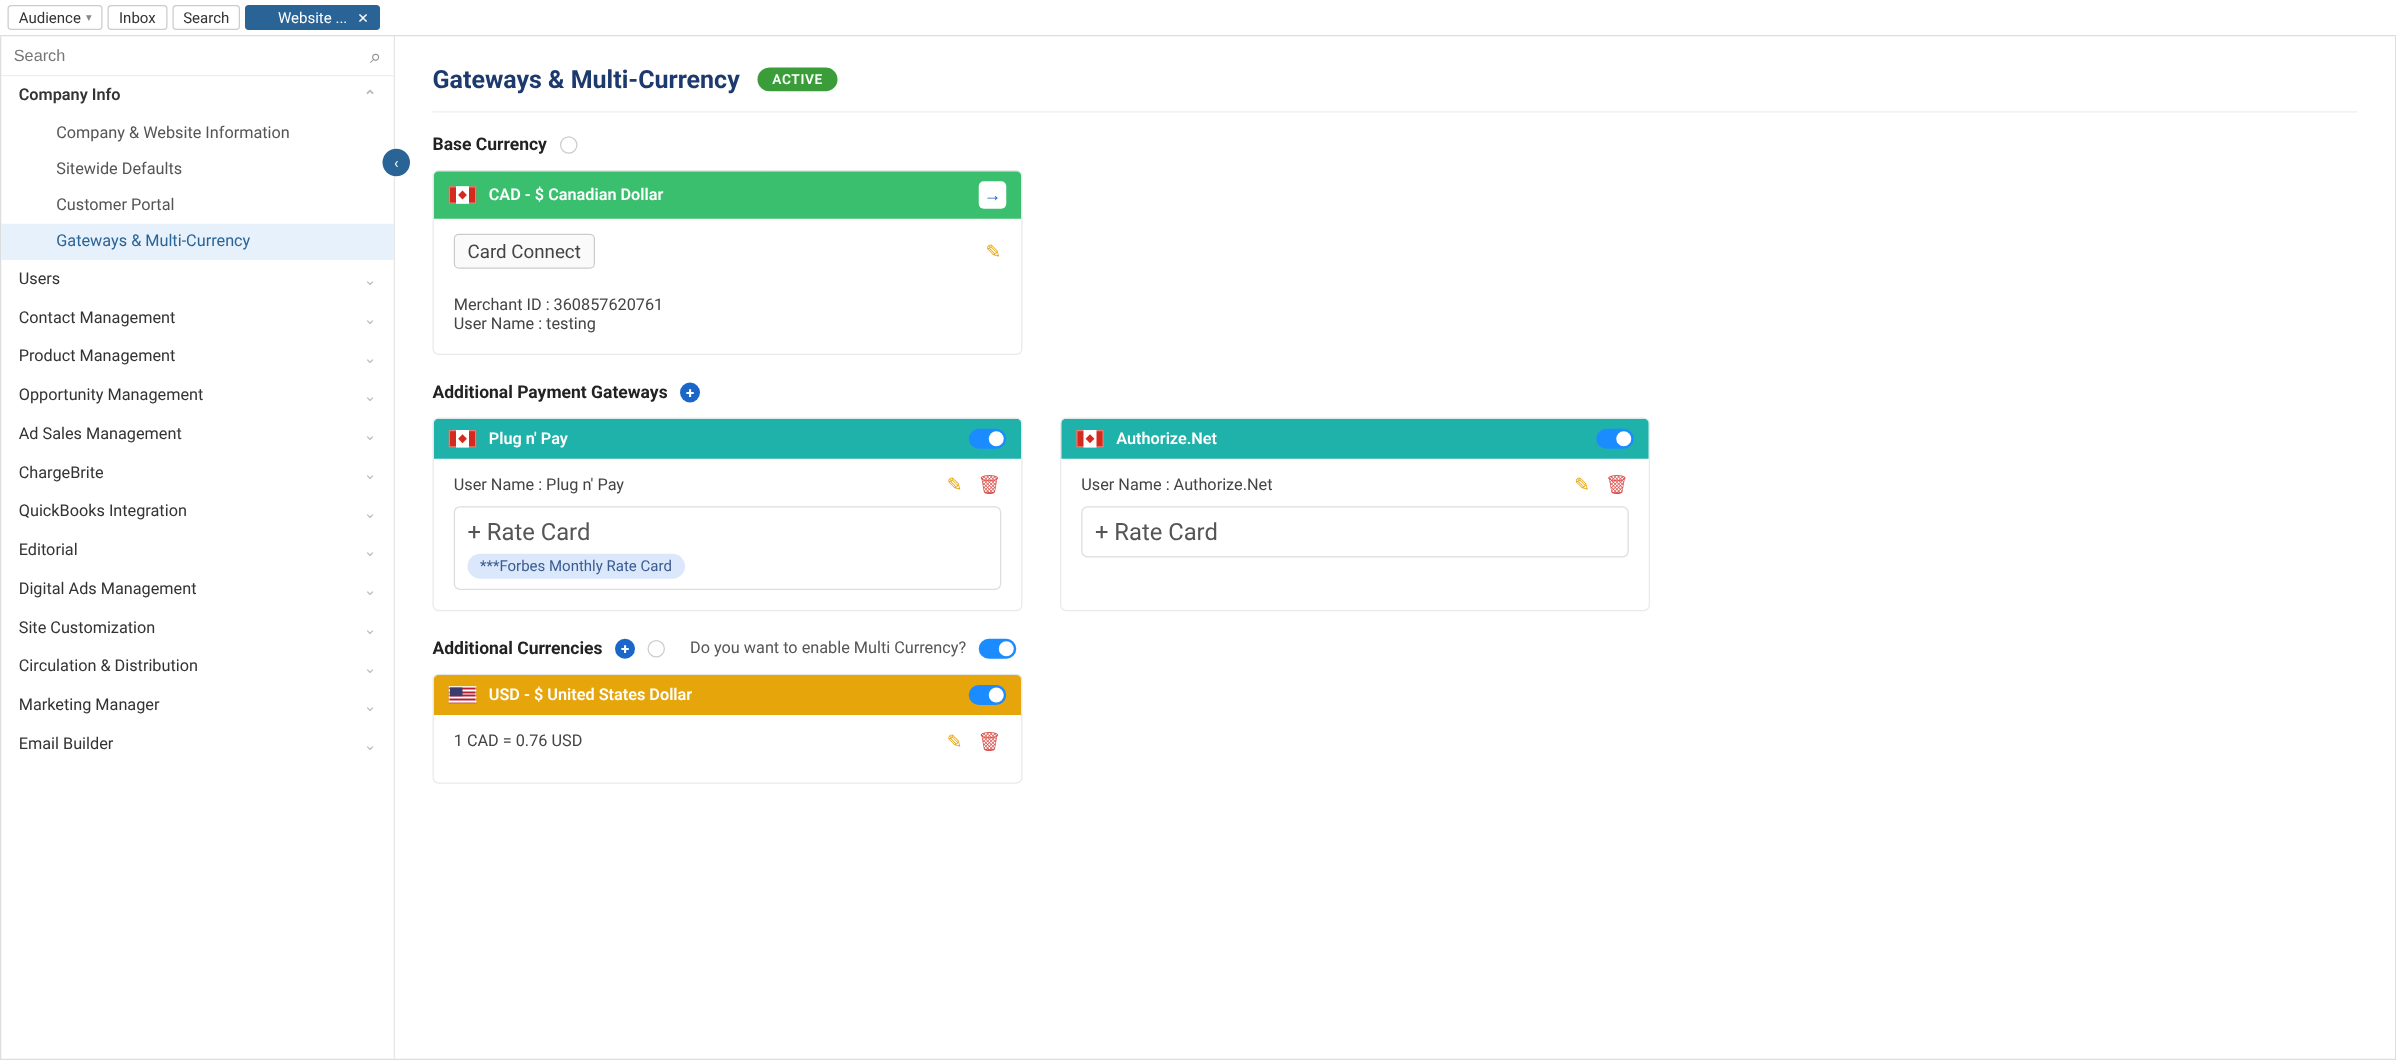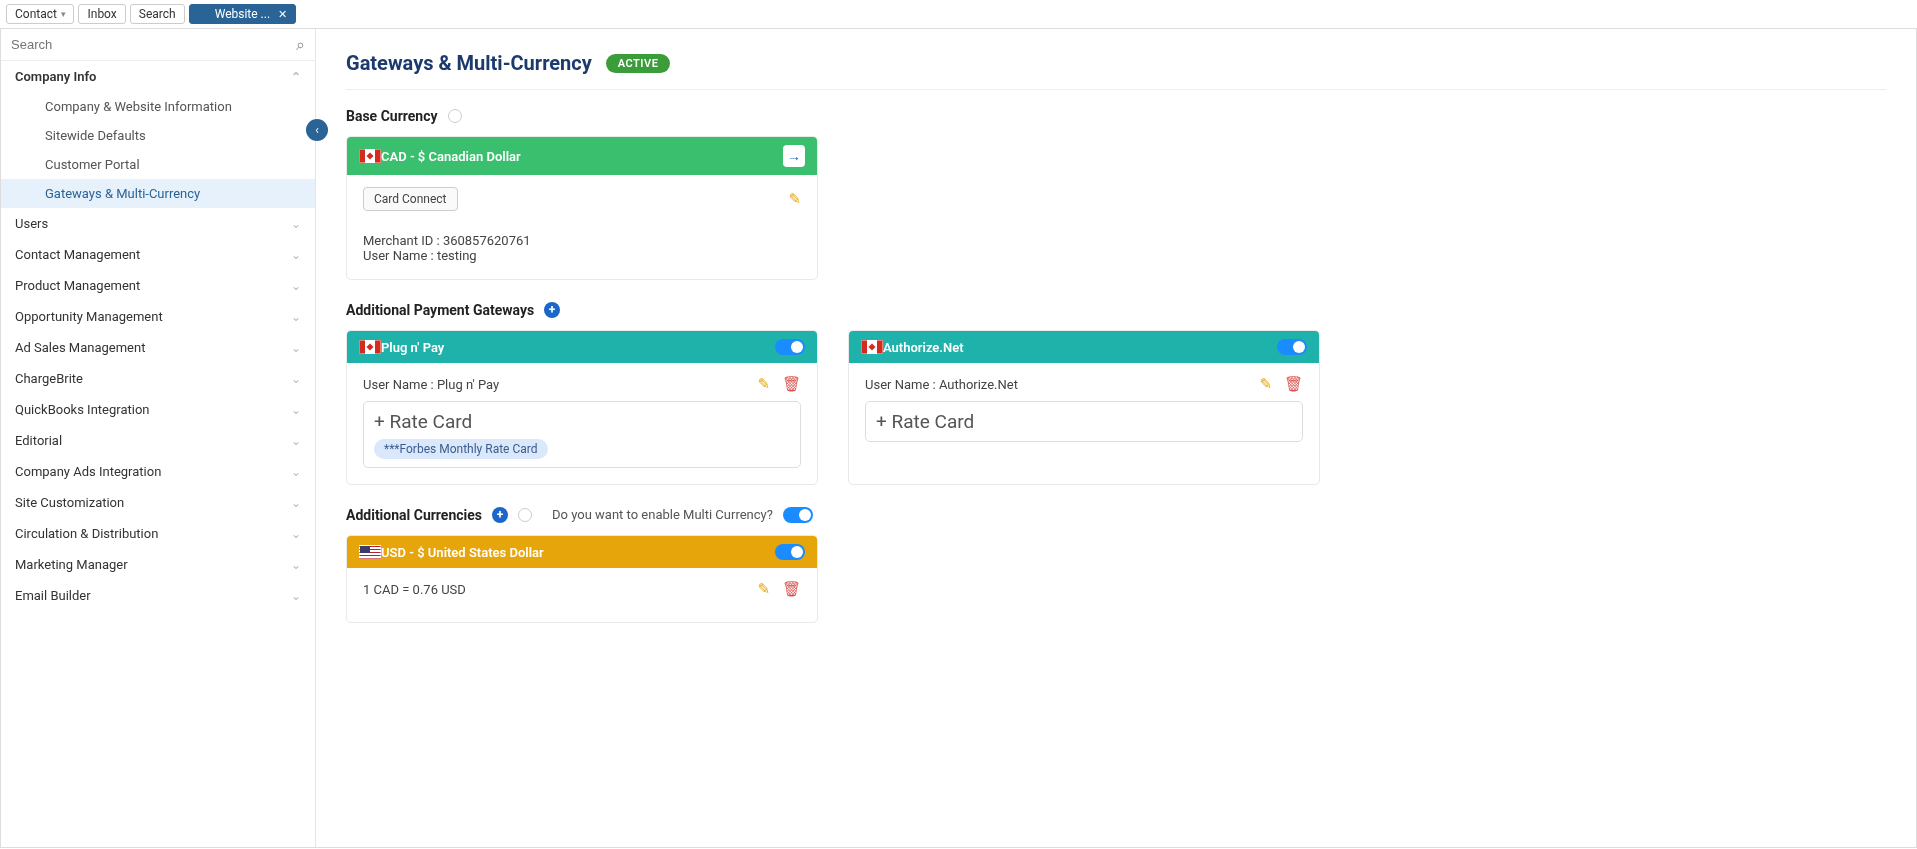--- a/index.html
+++ b/index.html
@@ -31,53 +31,53 @@
   .badge-active { background:#3a9d3a; color:#fff; font-size:11px; font-weight:600; padding:3px 12px; border-radius:12px; letter-spacing:0.5px;}
 
   .section-head { display:flex; align-items:center; gap:10px; margin:6px 0 12px; }
   .section-head h3 { font-size:14px; font-weight:700; color:#222; }
   .info-dot { width:14px; height:14px; border:1px solid #ccc; border-radius:50%; display:inline-block; }
   .add-circle { width:16px; height:16px; border-radius:50%; background:#1b66c9; color:#fff; display:inline-flex; align-items:center; justify-content:center; font-size:12px; font-weight:700; cursor:pointer;}
 
   .cards-row { display:flex; gap:30px; flex-wrap:wrap; margin-bottom:22px;}
   .card { width:472px; border:1px solid #e9e9e9; border-radius:5px; background:#fff; overflow:hidden; }
   .card-head { display:flex; align-items:center; justify-content:space-between; padding:8px 12px; color:#fff; font-size:13px; font-weight:600; }
-  .card-head .left { display:flex; align-items:center; }
+  .card-head .left { display:flex; align-items:center; gap:10px; }
   .flag { width:22px; height:14px; border:1px solid rgba(255,255,255,0.4); display:inline-block; background:#fff; position:relative; }
   .flag.ca { background:linear-gradient(to right,#d52b1e 0 25%,#fff 25% 75%,#d52b1e 75% 100%); }
   .flag.ca::after { content:""; position:absolute; left:50%; top:50%; width:5px; height:5px; background:#d52b1e; transform:translate(-50%,-50%) rotate(45deg);}
   .flag.us { background:repeating-linear-gradient(#b22234 0 1.5px,#fff 1.5px 3px); position:relative;}
   .flag.us::after{content:"";position:absolute;left:0;top:0;width:10px;height:7px;background:#3c3b6e;}
   .head-green{ background:#3abf6e; }
   .head-teal{ background:#1fb2aa; }
   .head-gold{ background:#e7a50c; }
   .head-action-box{ width:22px;height:22px;border-radius:4px;background:#fff;color:#1b66c9;display:flex;align-items:center;justify-content:center;font-size:14px;}
 
   .toggle{ width:30px;height:16px;border-radius:10px;background:#1b8cff;position:relative;cursor:pointer;}
   .toggle::after{content:"";width:12px;height:12px;border-radius:50%;background:#fff;position:absolute;top:2px;right:2px;}
 
   .card-body{ padding:12px 16px 16px; font-size:13px; color:#444;}
   .row-line{ display:flex; justify-content:space-between; align-items:center; margin-bottom:8px;}
-  .chip-btn{ border:1px solid #ccc; border-radius:4px; padding:4px 10px; background:#fafafa; font-size:12px;}
+  .chip-btn{ border:1px solid #ccc; border-radius:4px; padding:4px 10px; background:#fafafa; font-size:15px;}
   .icon-pencil{ color:#e7a50c; cursor:pointer; font-size:15px; }
   .icon-trash{ color:#d9534f; cursor:pointer; font-size:15px; }
   .icon-row{ display:flex; gap:12px; }
 
   .rc-box{ border:1px solid #ddd; border-radius:5px; padding:8px 10px; margin-top:6px;}
   .rc-add{ font-size:19px; color:#555; cursor:pointer;}
   .rc-tag{ display:inline-block; background:#dbe8fb; color:#3a5c8f; border-radius:12px; padding:3px 10px; font-size:12px; margin-top:6px;}
 
   .mc-prompt{ display:flex; gap:10px; font-size:13px; color:#555; margin-left:10px;}
 </style>
 </head>
 <body>
 
 <div class="topbar">
   <div class="tab-pill audience">
-      <span>Contact</span>
+      <span>Audience</span>
     </div>
   <div class="tab-pill">
       <span>Inbox</span>
     </div>
   <div class="tab-pill">
       <span>Search</span>
     </div>
   <div class="tab-pill active">
     <span>Website ...</span>
     <span class="close">✕</span>
@@ -128,21 +128,21 @@
       </div>
     <div class="nav-group">
         <span>QuickBooks Integration</span>
         <span class="chev">⌄</span>
       </div>
     <div class="nav-group">
         <span>Editorial</span>
         <span class="chev">⌄</span>
       </div>
     <div class="nav-group">
-        <span>Company Ads Integration</span>
+        <span>Digital Ads Management</span>
         <span class="chev">⌄</span>
       </div>
     <div class="nav-group">
         <span>Site Customization</span>
         <span class="chev">⌄</span>
       </div>
     <div class="nav-group">
         <span>Circulation &amp; Distribution</span>
         <span class="chev">⌄</span>
       </div>

